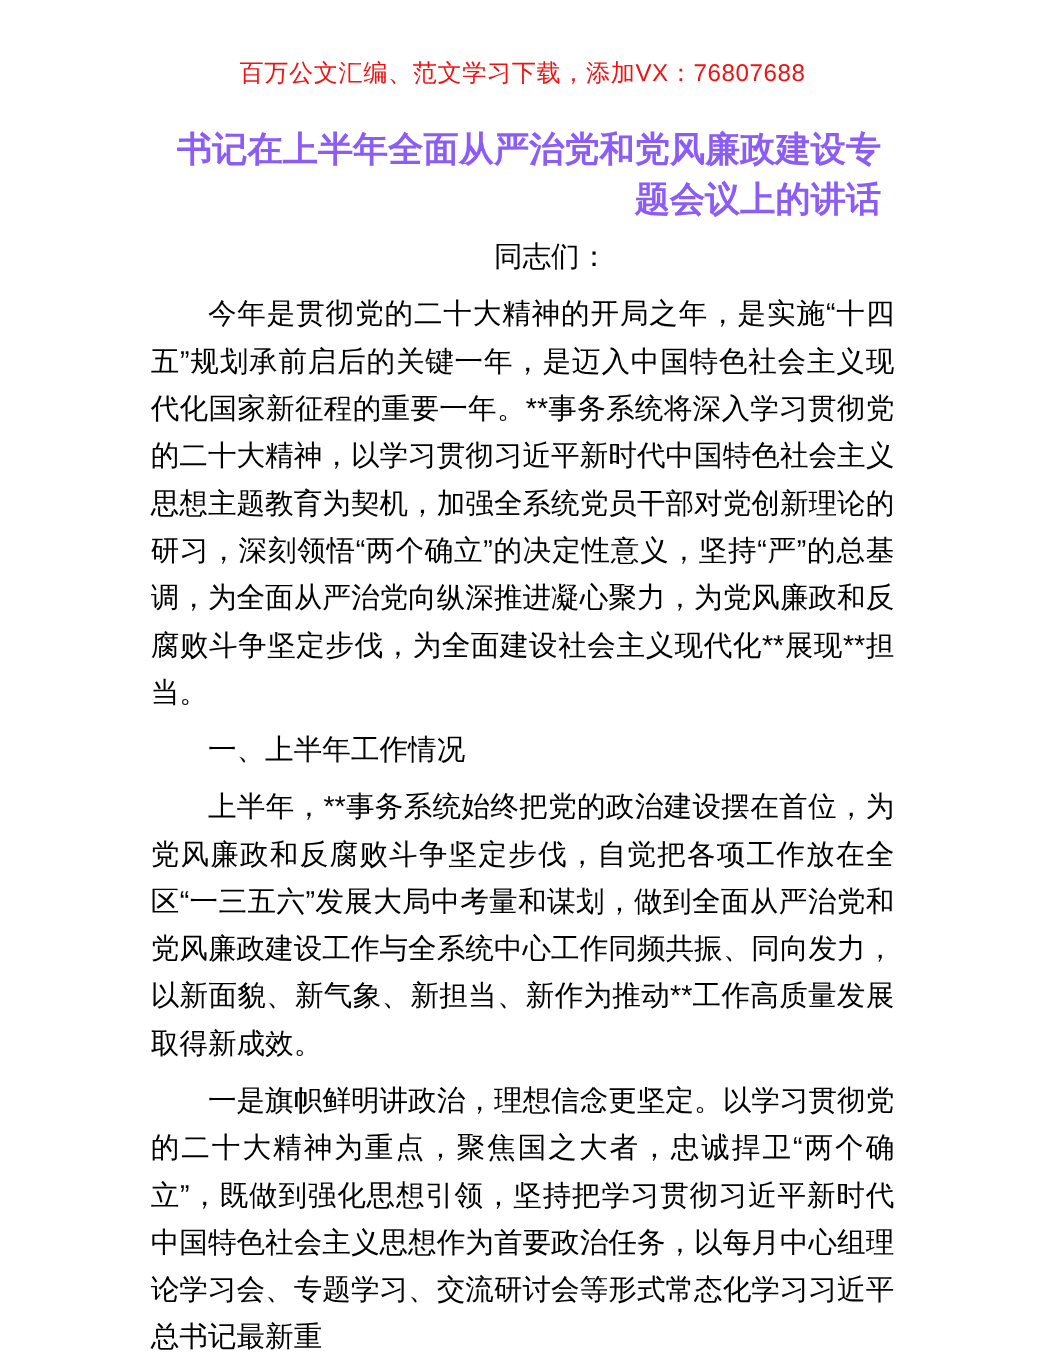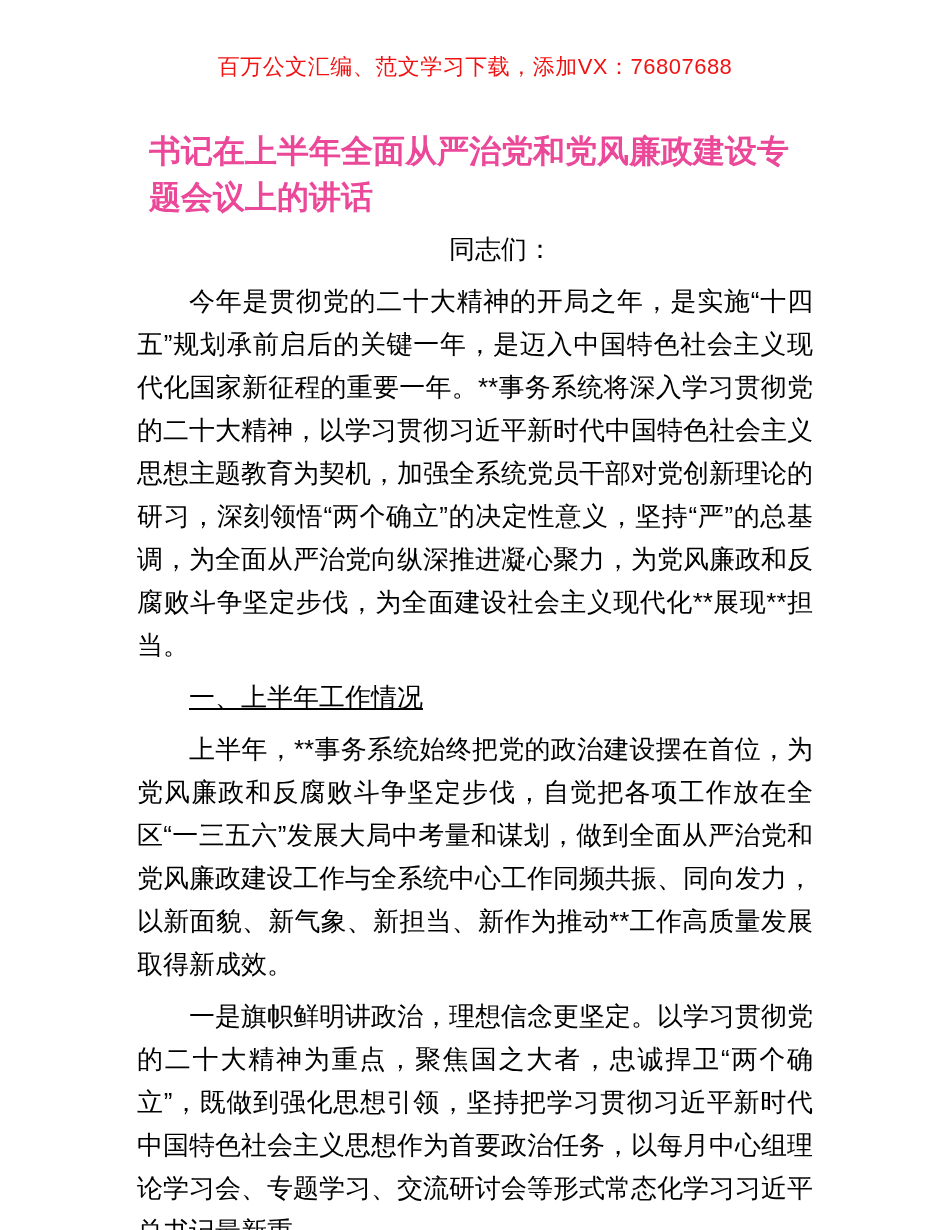--- a/index.html
+++ b/index.html
@@ -23,44 +23,43 @@
   .notice {
     text-align: center;
     font-size: 22px;
     line-height: 30px;
     font-weight: 400;
     letter-spacing: 0.5px;
     white-space: nowrap;
   }
   .doc-title {
     max-width: 652px;
-    margin: 46px auto 0 auto;
+    margin: 30px auto 0 auto;
     font-size: 32px;
     line-height: 46px;
     font-weight: 700;
-    text-align: left;
-    color: #ec4899;
+    text-align: right;
+    color: #8b5cf6;
   }
   .para {
     font-size: 26px;
     line-height: 43px;
     text-align: justify;
     text-indent: 2em;
     margin: 0 0 9px 0;
     color: #000000;
     word-break: break-all;
   }
   .salutation {
     margin-top: 8px;
     text-align: center;
   }
   .section-heading {
     margin-top: 7px;
     text-align: left;
-    text-decoration: underline;
   }
 </style>
 </head>
 <body>
 
 <div class="page" style="background: rgb(255, 255, 255); color: rgb(0, 0, 0);">
 
   <div class="notice" style="color: rgb(240, 18, 18);">百万公文汇编、范文学习下载，添加VX：76807688</div>
 
   <h1 class="doc-title">书记在上半年全面从严治党和党风廉政建设专题会议上的讲话</h1>

